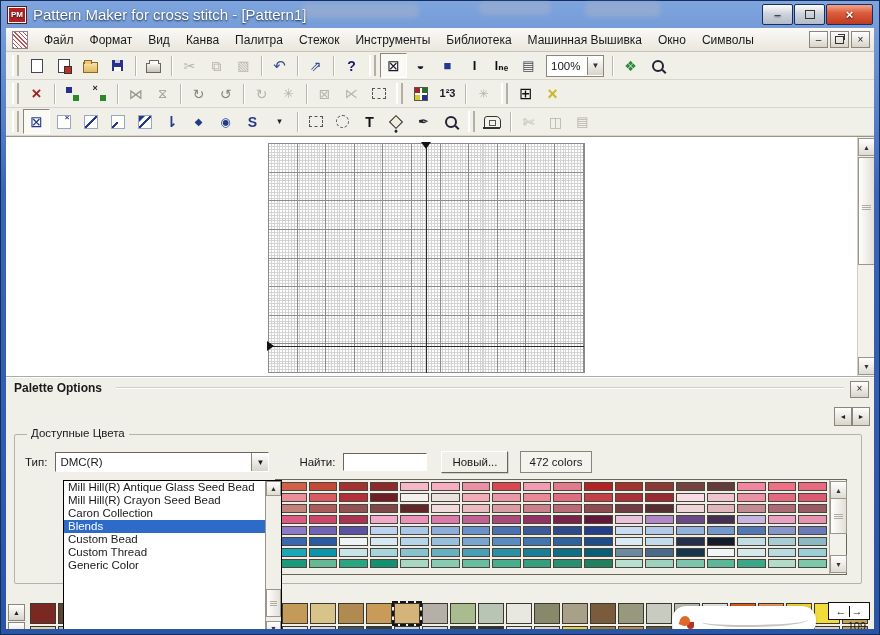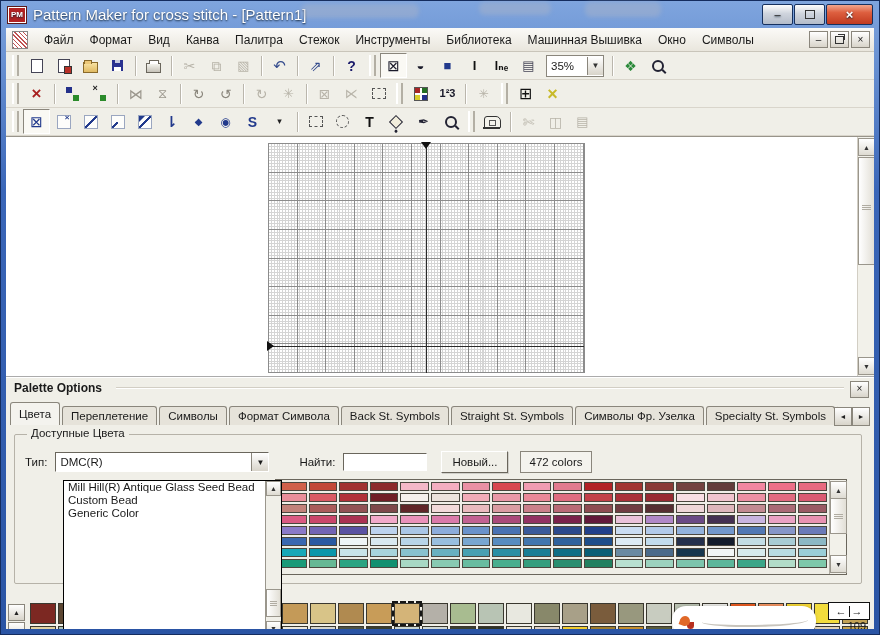--- a/index.html
+++ b/index.html
@@ -262,21 +262,21 @@
           <span class="tb-btn">
             <span class="g bold" style="color: rgb(17, 17, 17); font-size: 13px;">I</span>
           </span>
           <span class="tb-btn">
             <span class="g bold" style="color: rgb(17, 17, 17); font-size: 12px;">Iₙₑ</span>
           </span>
           <span class="tb-btn">
             <span class="g" style="color: rgb(68, 68, 85); font-size: 13px;">▤</span>
           </span>
           <span class="combo">
-            <span class="cv">35%</span>
+            <span class="cv">100%</span>
             <span class="cb">▼</span>
           </span>
           <span class="tb-sep"></span>
           <span class="tb-btn">
             <span class="g" style="color: rgb(42, 138, 58); font-size: 14px;">❖</span>
           </span>
           <span class="tb-btn">
             <span class="sh sh-magnifier"></span>
           </span>
         </span>
@@ -426,31 +426,20 @@
         <div class="sthumb" style="top:20px;height:106px;"></div>
         <div class="sbtn" style="bottom:1px;">▼</div>
       </div>
     </div>
 
     <div class="panel">
       <div class="pp-title">Palette Options</div>
       <div class="pp-rule"></div>
       <div class="pp-close">×</div>
 
-      <div class="tabs" id="tabs">
-          <span class="tab active">Цвета</span>
-          <span class="tab">Переплетение</span>
-          <span class="tab">Символы</span>
-          <span class="tab">Формат Символа</span>
-          <span class="tab">Back St. Symbols</span>
-          <span class="tab">Straight St. Symbols</span>
-          <span class="tab">Символы Фр. Узелка</span>
-          <span class="tab">Specialty St. Symbols</span>
-          <span class="tab">Символь</span>
-        </div>
       <div class="tab-spin">
         <div class="spin-btn">◄</div>
         <div class="spin-btn">►</div>
       </div>
 
       <div class="group-box">
         <div class="group-label">Доступные Цвета</div>
         <div class="combo-row">
           <span>Тип:</span>
           <span class="type-combo sunken">
@@ -613,21 +602,25 @@
             <div class="sbtn" style="top:1px;">▲</div>
             <div class="sthumb" style="top:18px;height:34px;"></div>
             <div class="sbtn" style="bottom:1px;">▼</div>
           </div>
         </div>
       </div>
 
       <div class="ddl" id="ddl">
 
       <div class="ddl-item">Mill Hill(R) Antique Glass Seed Bead</div>
+          <div class="ddl-item">Mill Hill(R) Crayon Seed Bead</div>
+          <div class="ddl-item">Caron Collection</div>
+          <div class="ddl-item hl">Blends</div>
           <div class="ddl-item">Custom Bead</div>
+          <div class="ddl-item">Custom Thread</div>
           <div class="ddl-item">Generic Color</div>
           <div class="ddl-scroll">
           <div class="sbtn" style="top:0;width:13px;height:13px;">▲</div>
           <div class="sthumb" style="top:108px;height:26px;width:13px;"></div>
           <div class="sbtn" style="top:140px;width:13px;height:13px;">▼</div>
         </div>
         </div>
 
       <div class="bp-spin">
         <div class="spin-btn">▲</div>

